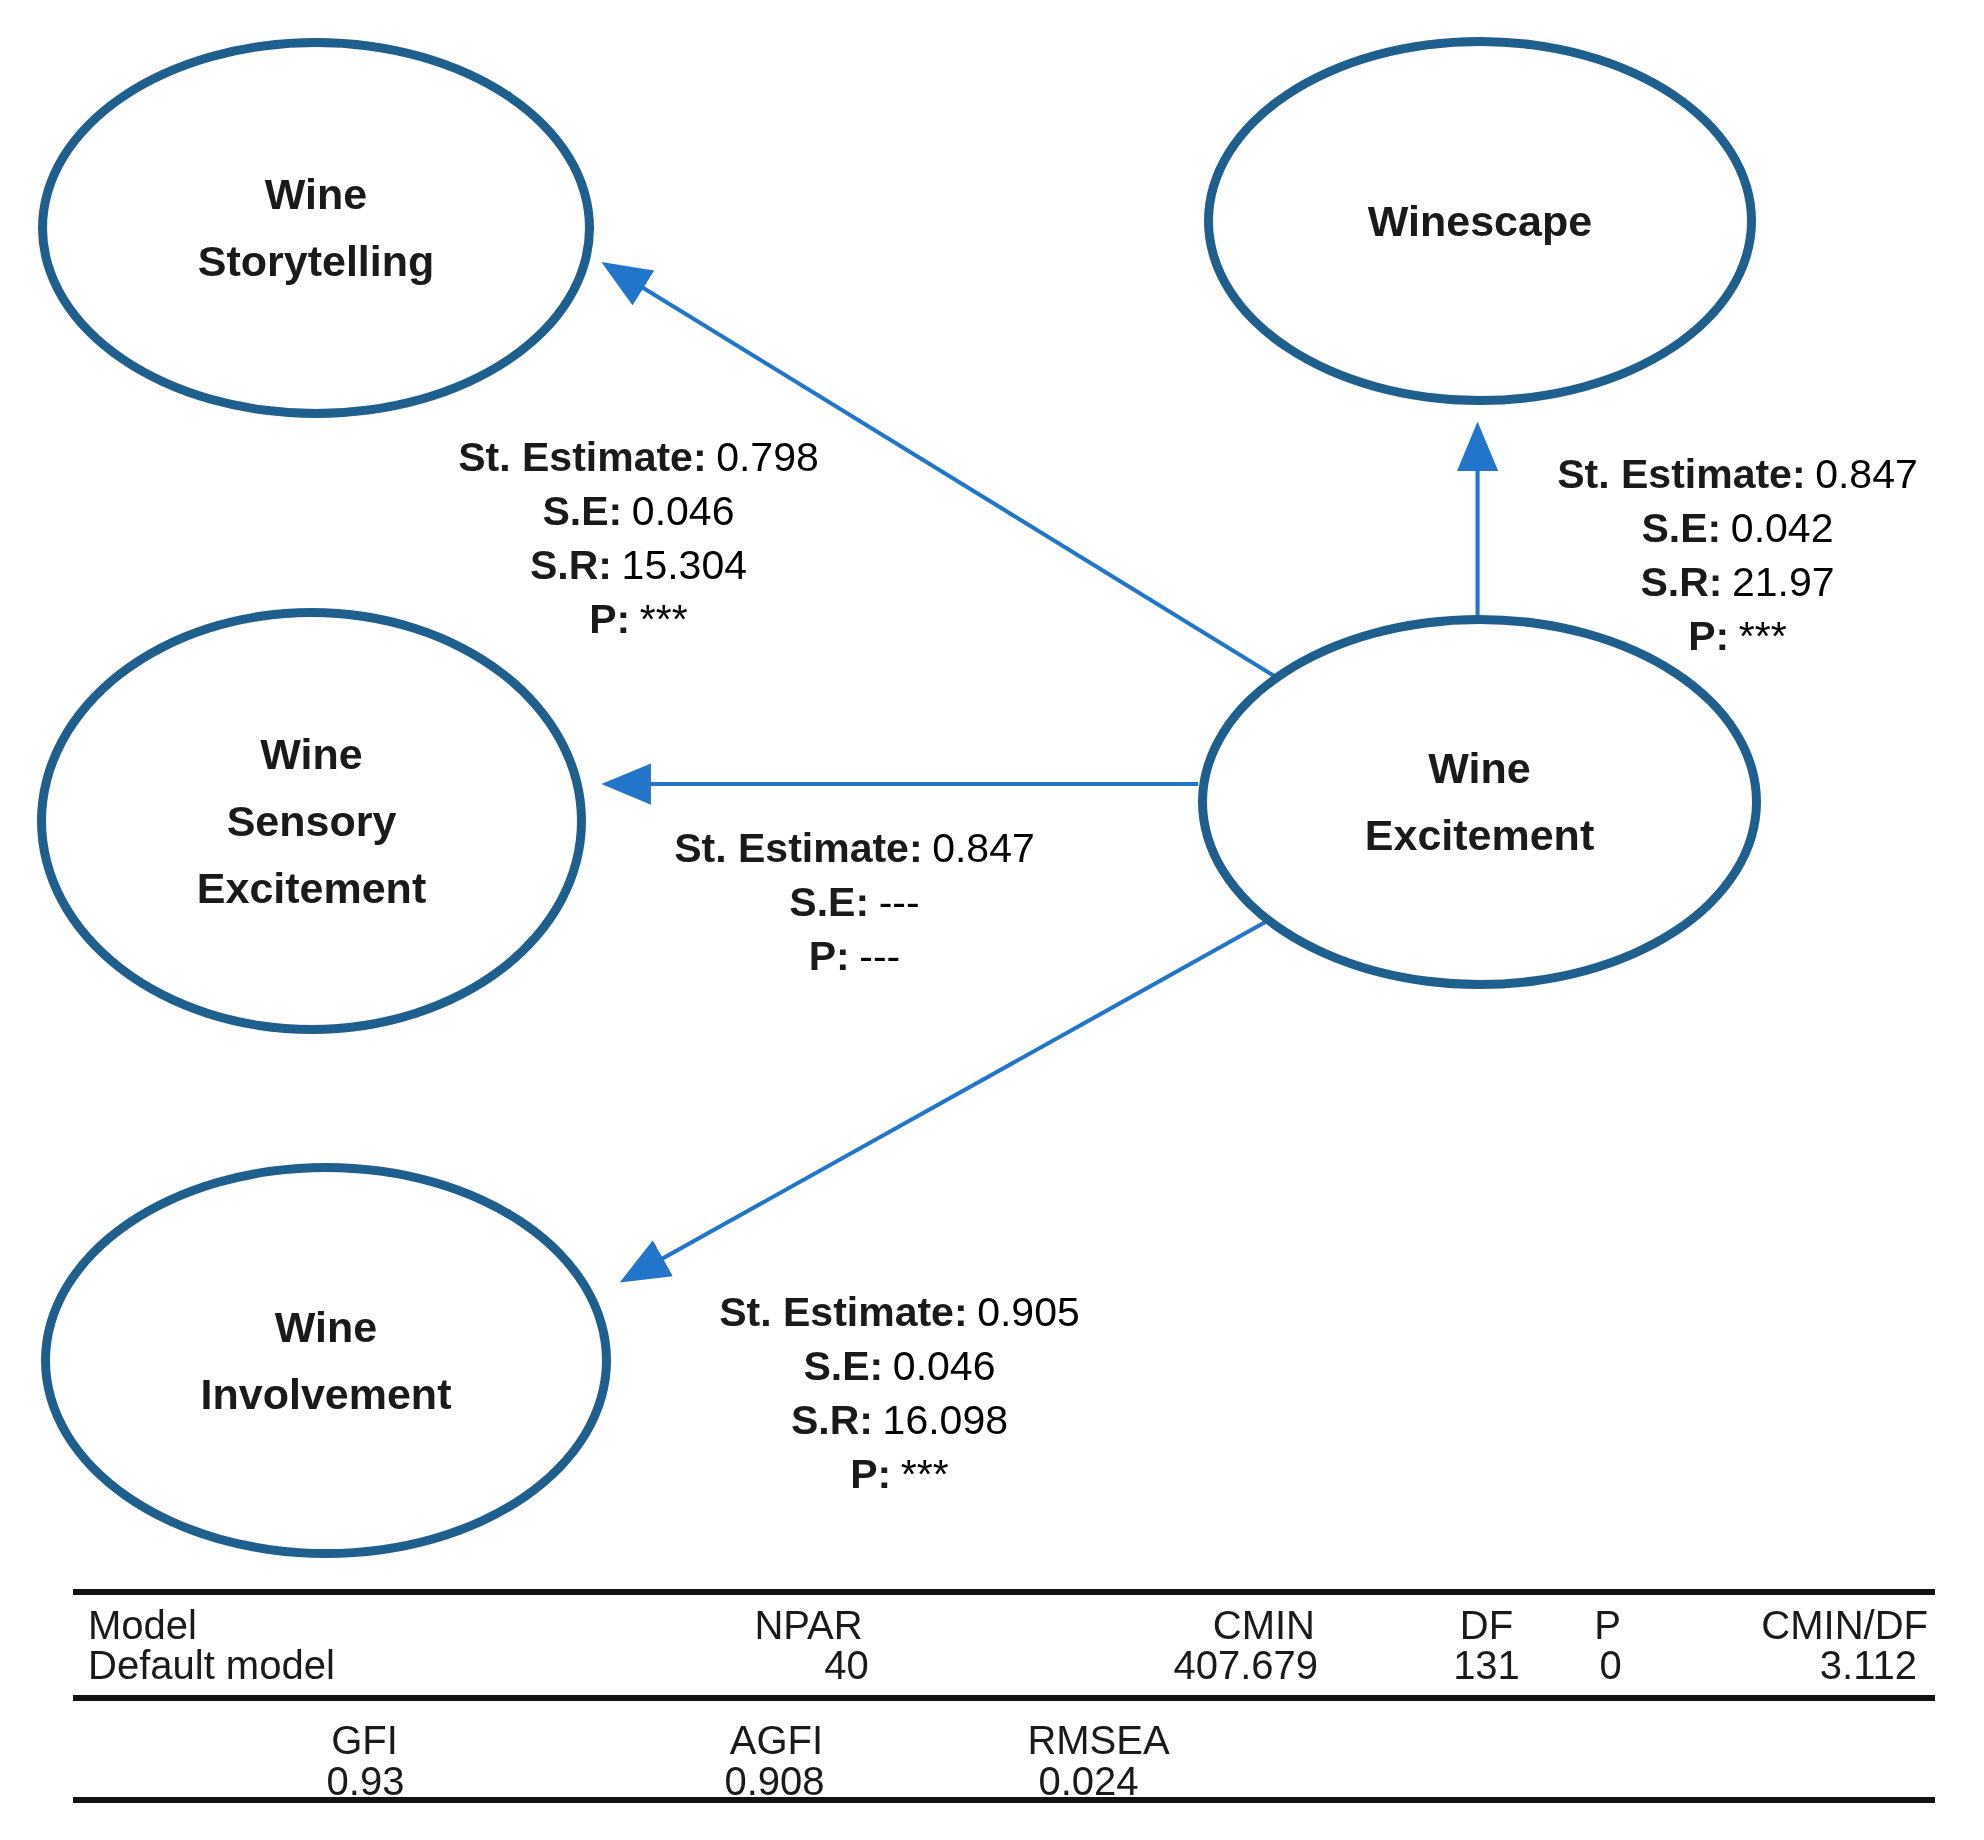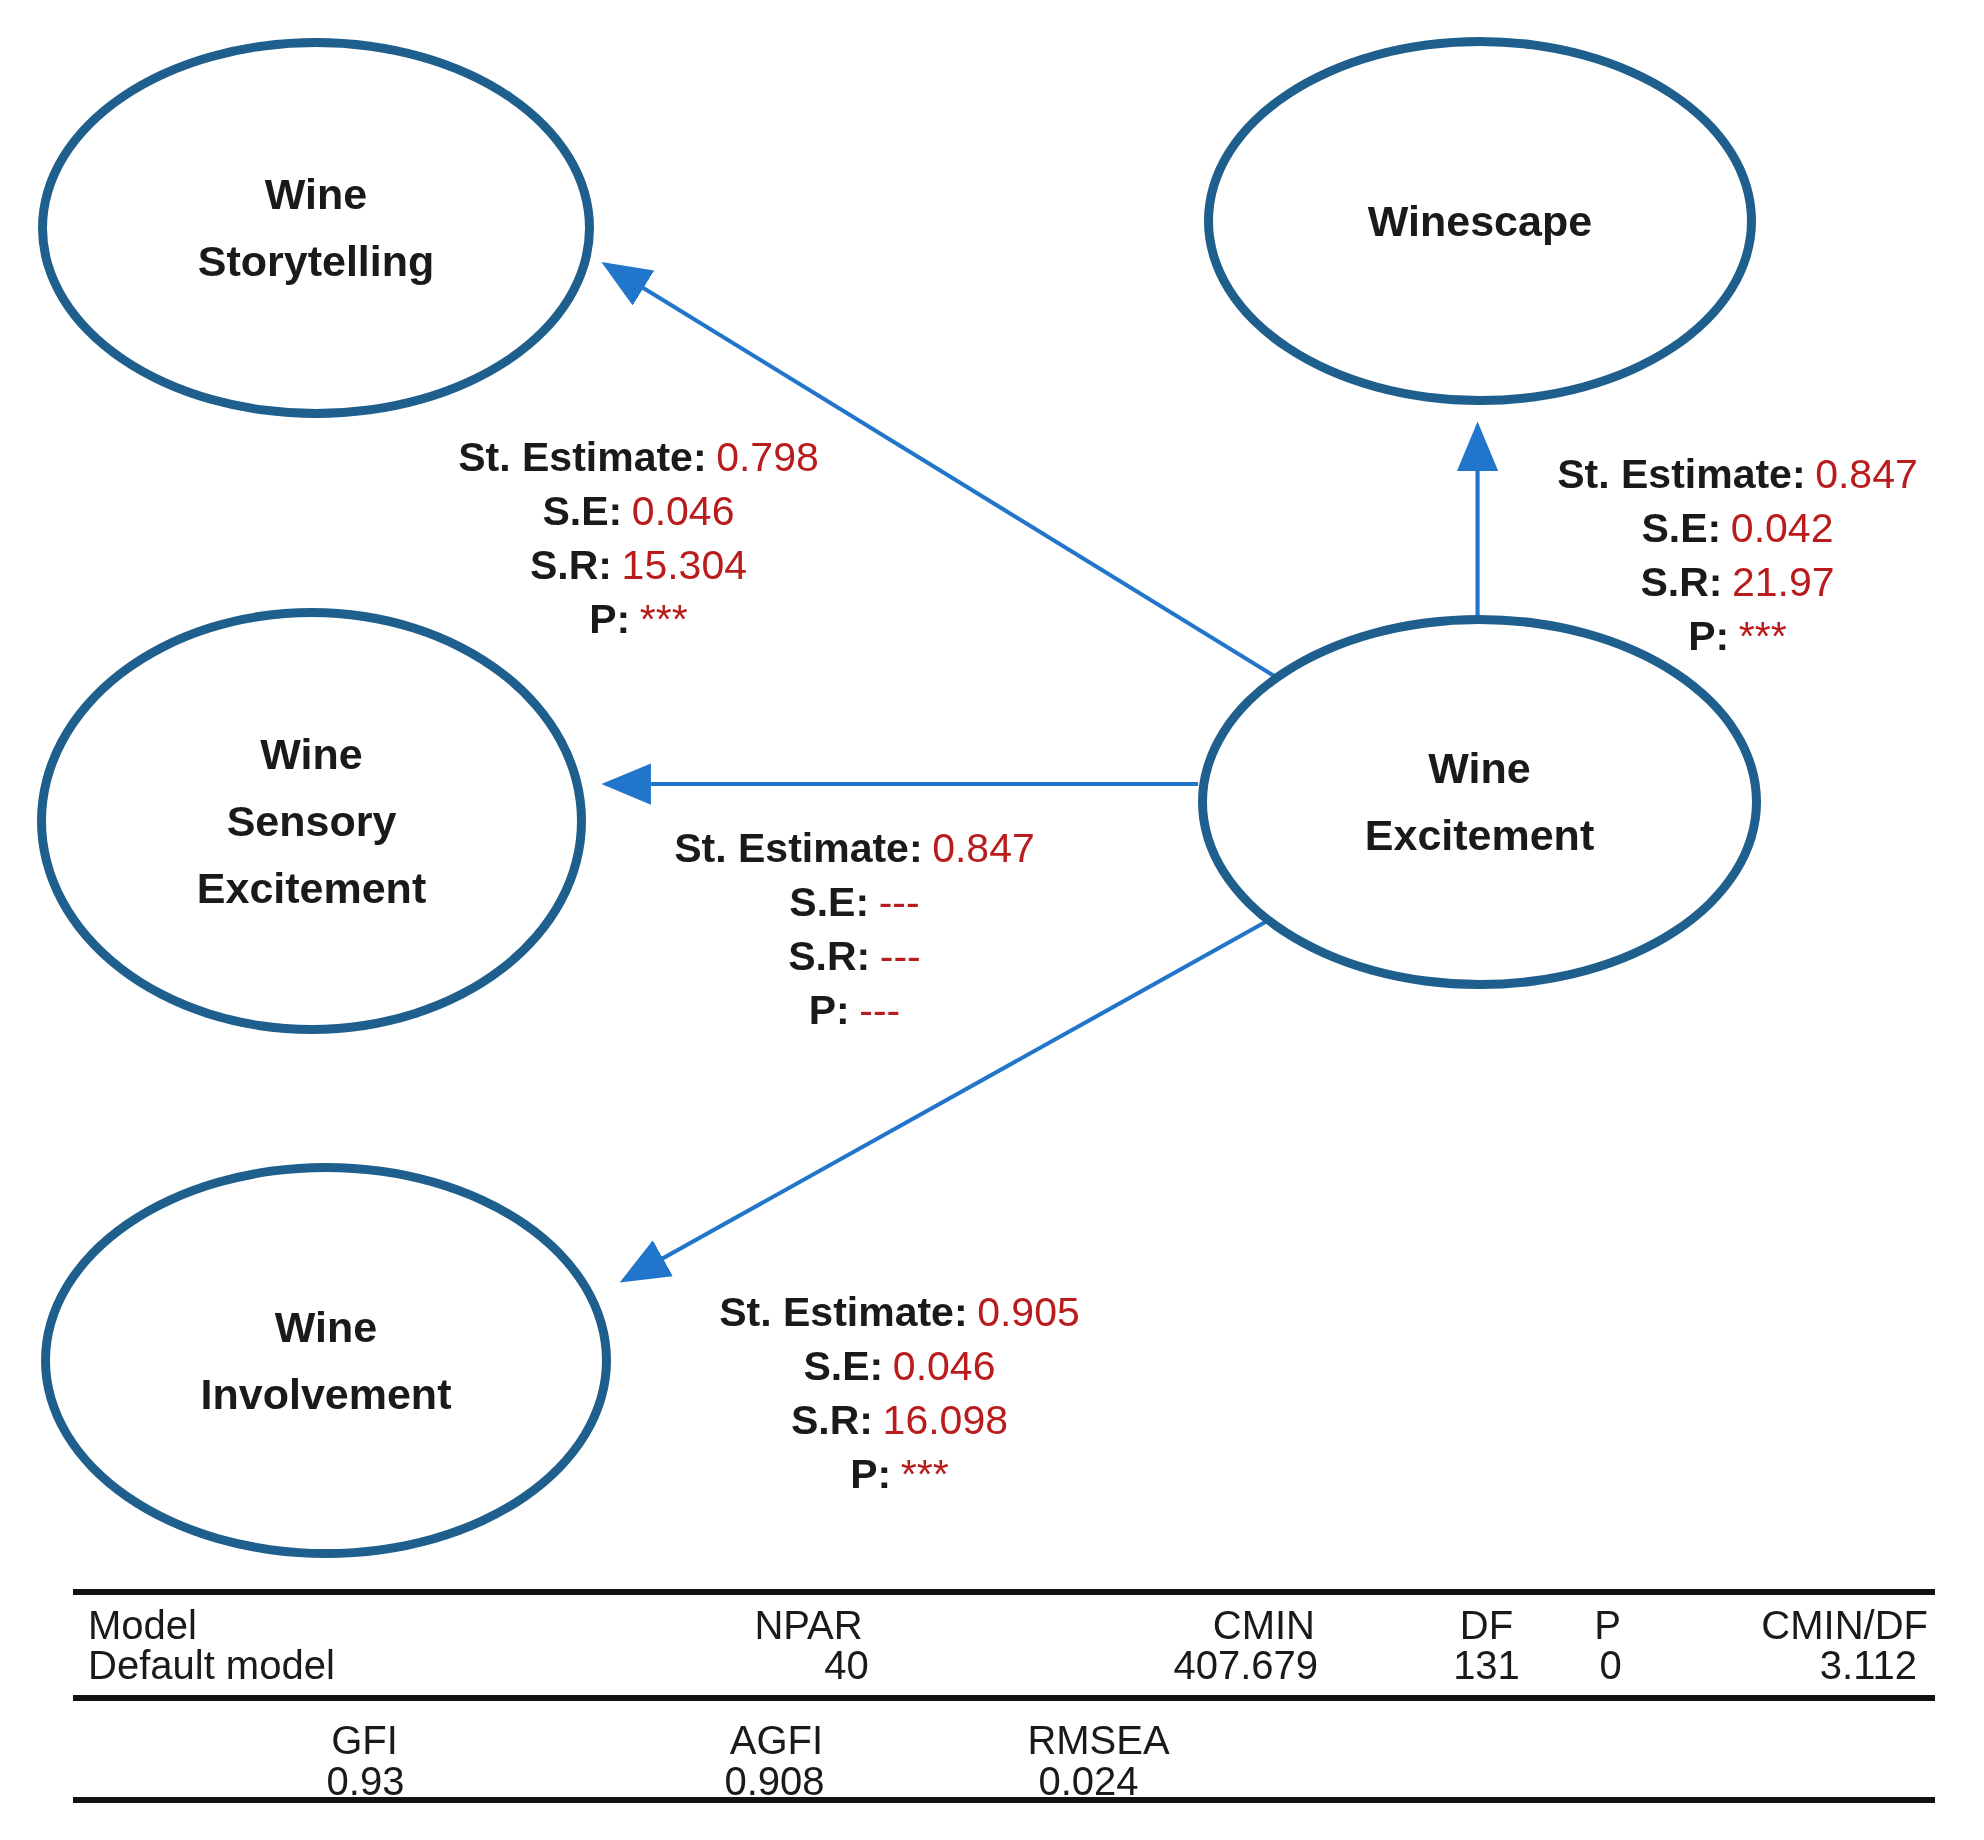--- a/index.html
+++ b/index.html
@@ -14,21 +14,21 @@
     background:#ffffff; display:flex; flex-direction:column;
     align-items:center; justify-content:center; text-align:center;
     box-sizing:border-box;
   }
   .node-line { font-size:43px; font-weight:bold; line-height:67px; white-space:nowrap; }
   .note {
     position:absolute; width:481px; text-align:center;
   }
   .note-line { font-size:41px; line-height:54px; white-space:nowrap; }
   .note-line .lbl { font-weight:bold; }
-  .note-line .val { font-weight:normal; margin-left:9.6px; color:#b91c1c; }
+  .note-line .val { font-weight:normal; margin-left:9.6px; color:#000000; }
   .rule { position:absolute; left:73px; width:1862px; height:6.2px; background:#121212; }
   .cell { position:absolute; font-size:40px; line-height:51px; height:51px; white-space:nowrap; }
   .c-left  { text-align:left; }
   .c-center{ width:275px; text-align:center; }
   .c-right { width:275px; text-align:right; }
 </style>
 </head>
 <body>
 
 <div class="canvas">
@@ -80,21 +80,20 @@
   <div class="note" style="left:1497px; top:447px;">
     <div class="note-line"><span class="lbl">St. Estimate:</span><span class="val">0.847</span></div>
     <div class="note-line"><span class="lbl">S.E:</span><span class="val">0.042</span></div>
     <div class="note-line"><span class="lbl">S.R:</span><span class="val">21.97</span></div>
     <div class="note-line"><span class="lbl">P:</span><span class="val">***</span></div>
   </div>
 
   <div class="note" style="left:614px; top:821px;">
     <div class="note-line"><span class="lbl">St. Estimate:</span><span class="val">0.847</span></div>
     <div class="note-line"><span class="lbl">S.E:</span><span class="val">---</span></div>
-    <div class="note-line"><span class="lbl">S.R:</span><span class="val">---</span></div>
     <div class="note-line"><span class="lbl">P:</span><span class="val">---</span></div>
   </div>
 
   <div class="note" style="left:659px; top:1285px;">
     <div class="note-line"><span class="lbl">St. Estimate:</span><span class="val">0.905</span></div>
     <div class="note-line"><span class="lbl">S.E:</span><span class="val">0.046</span></div>
     <div class="note-line"><span class="lbl">S.R:</span><span class="val">16.098</span></div>
     <div class="note-line"><span class="lbl">P:</span><span class="val">***</span></div>
   </div>
 

